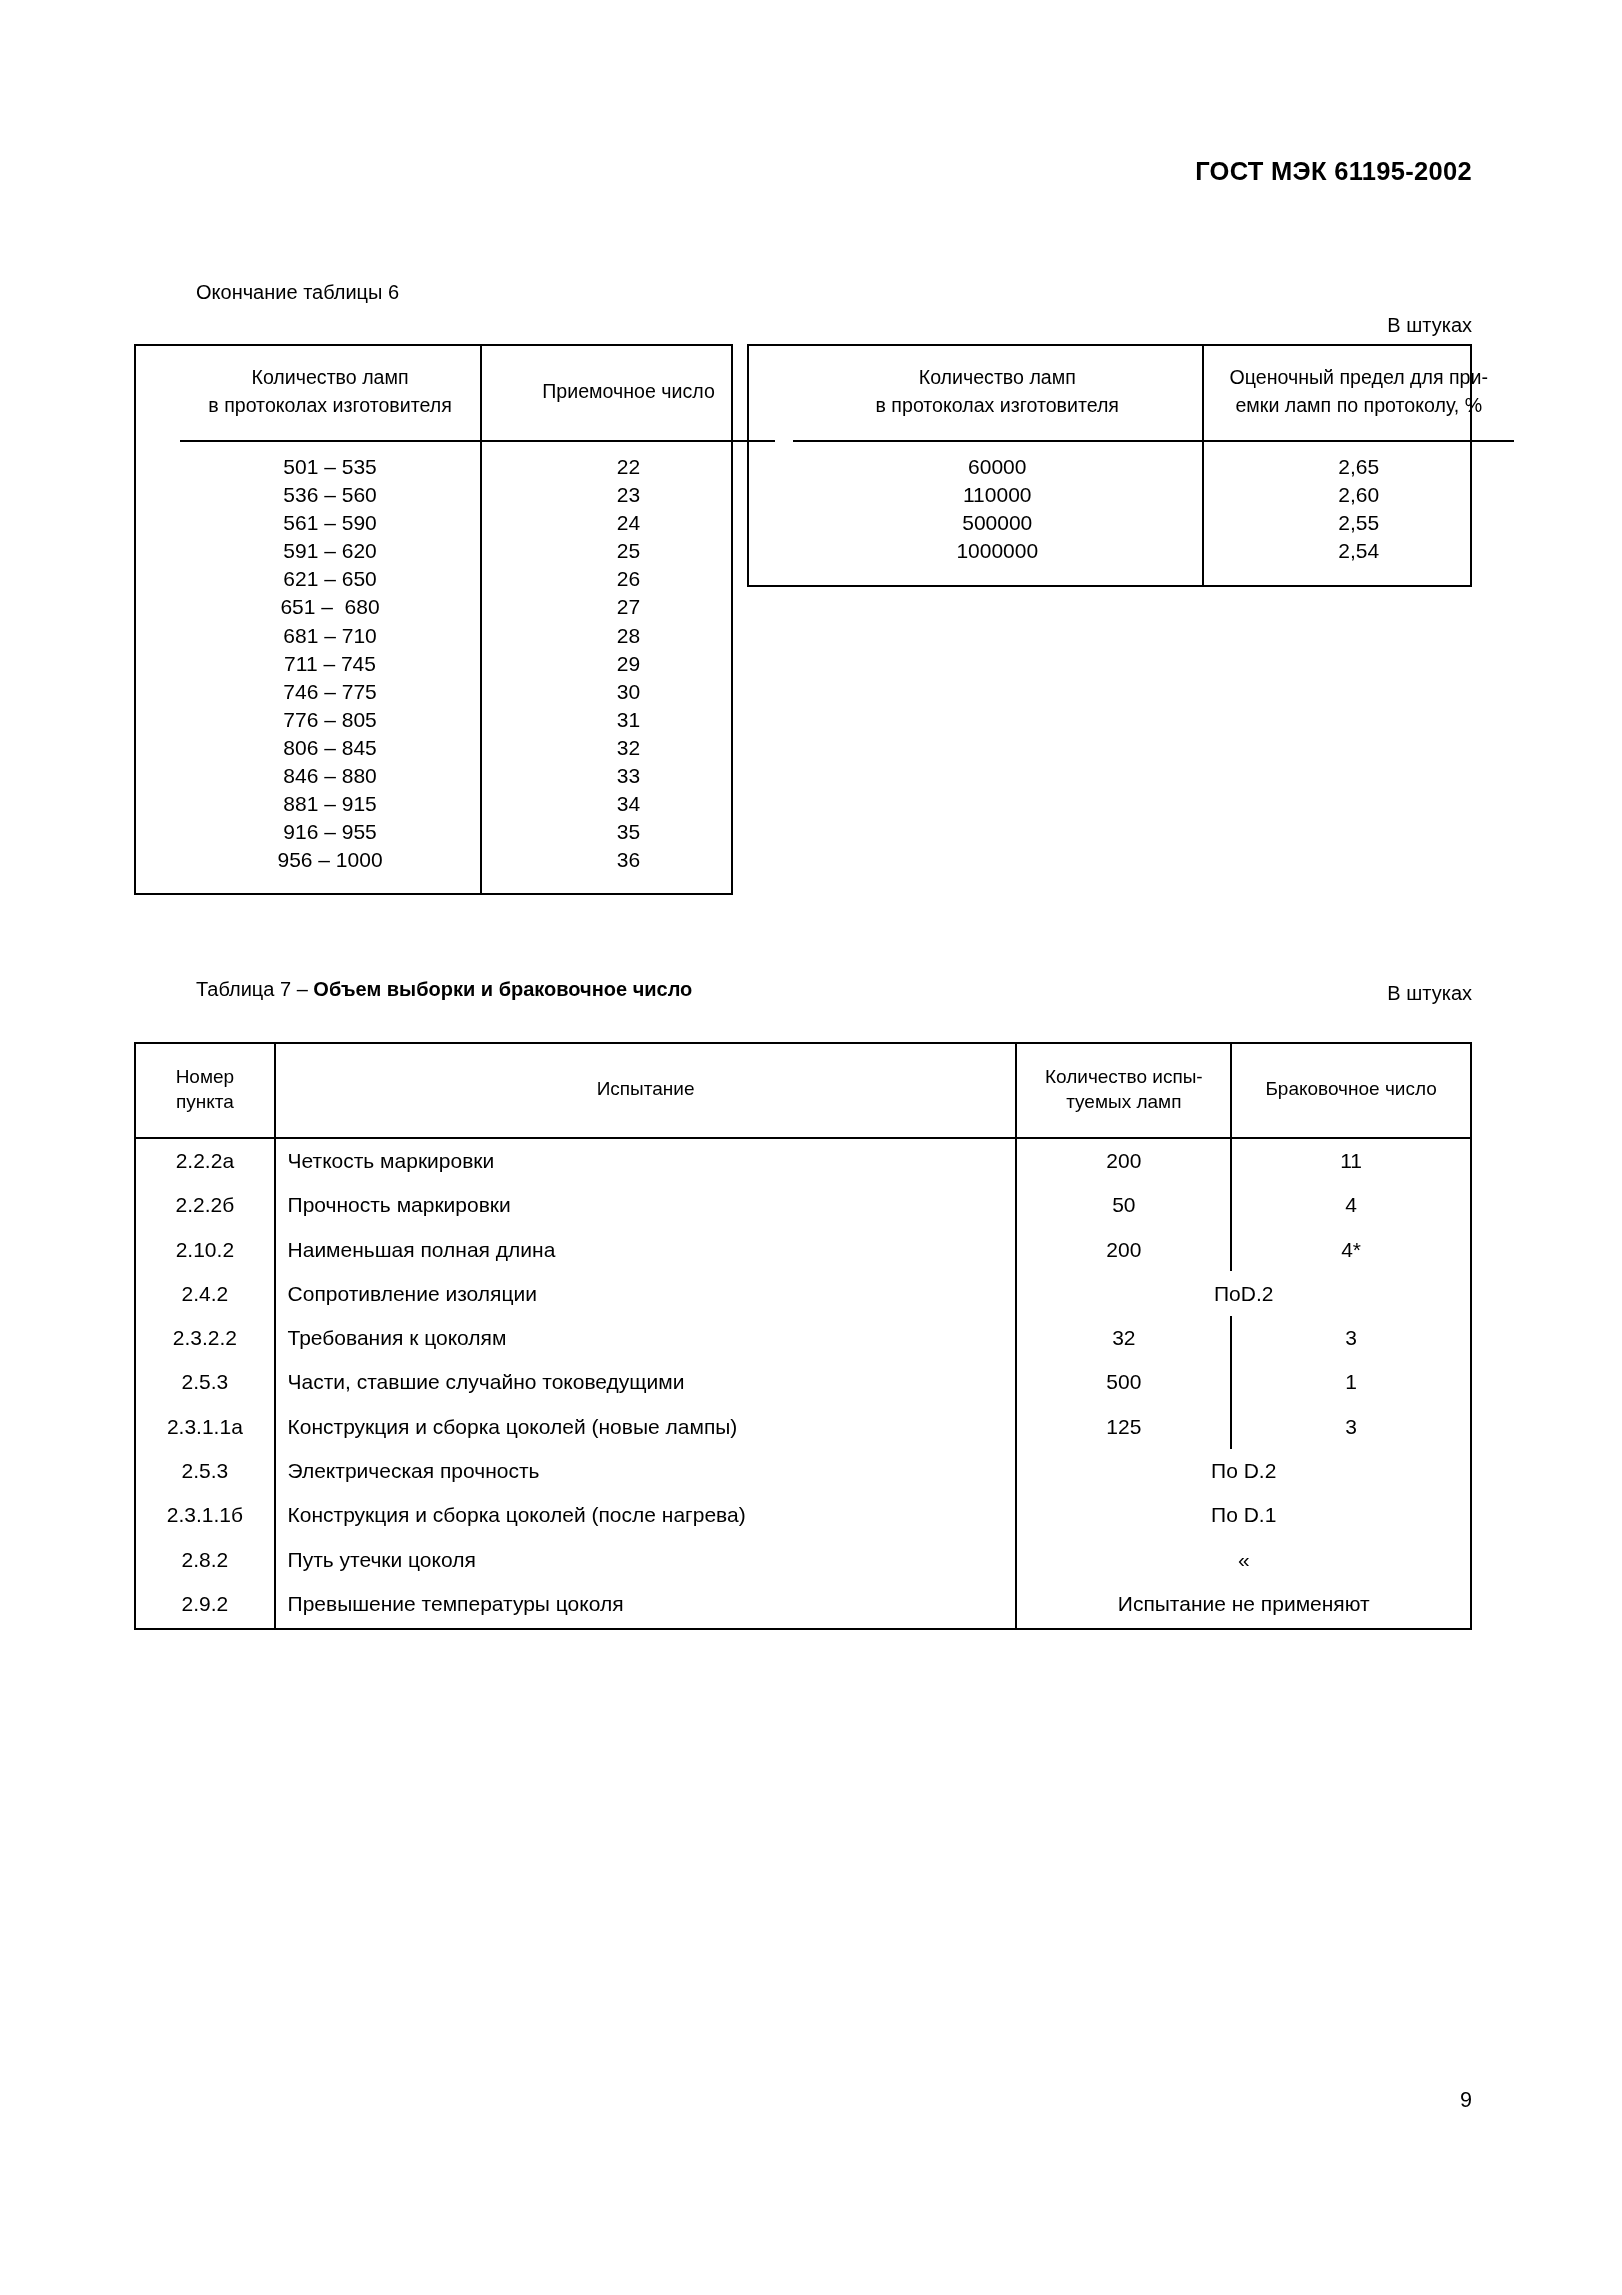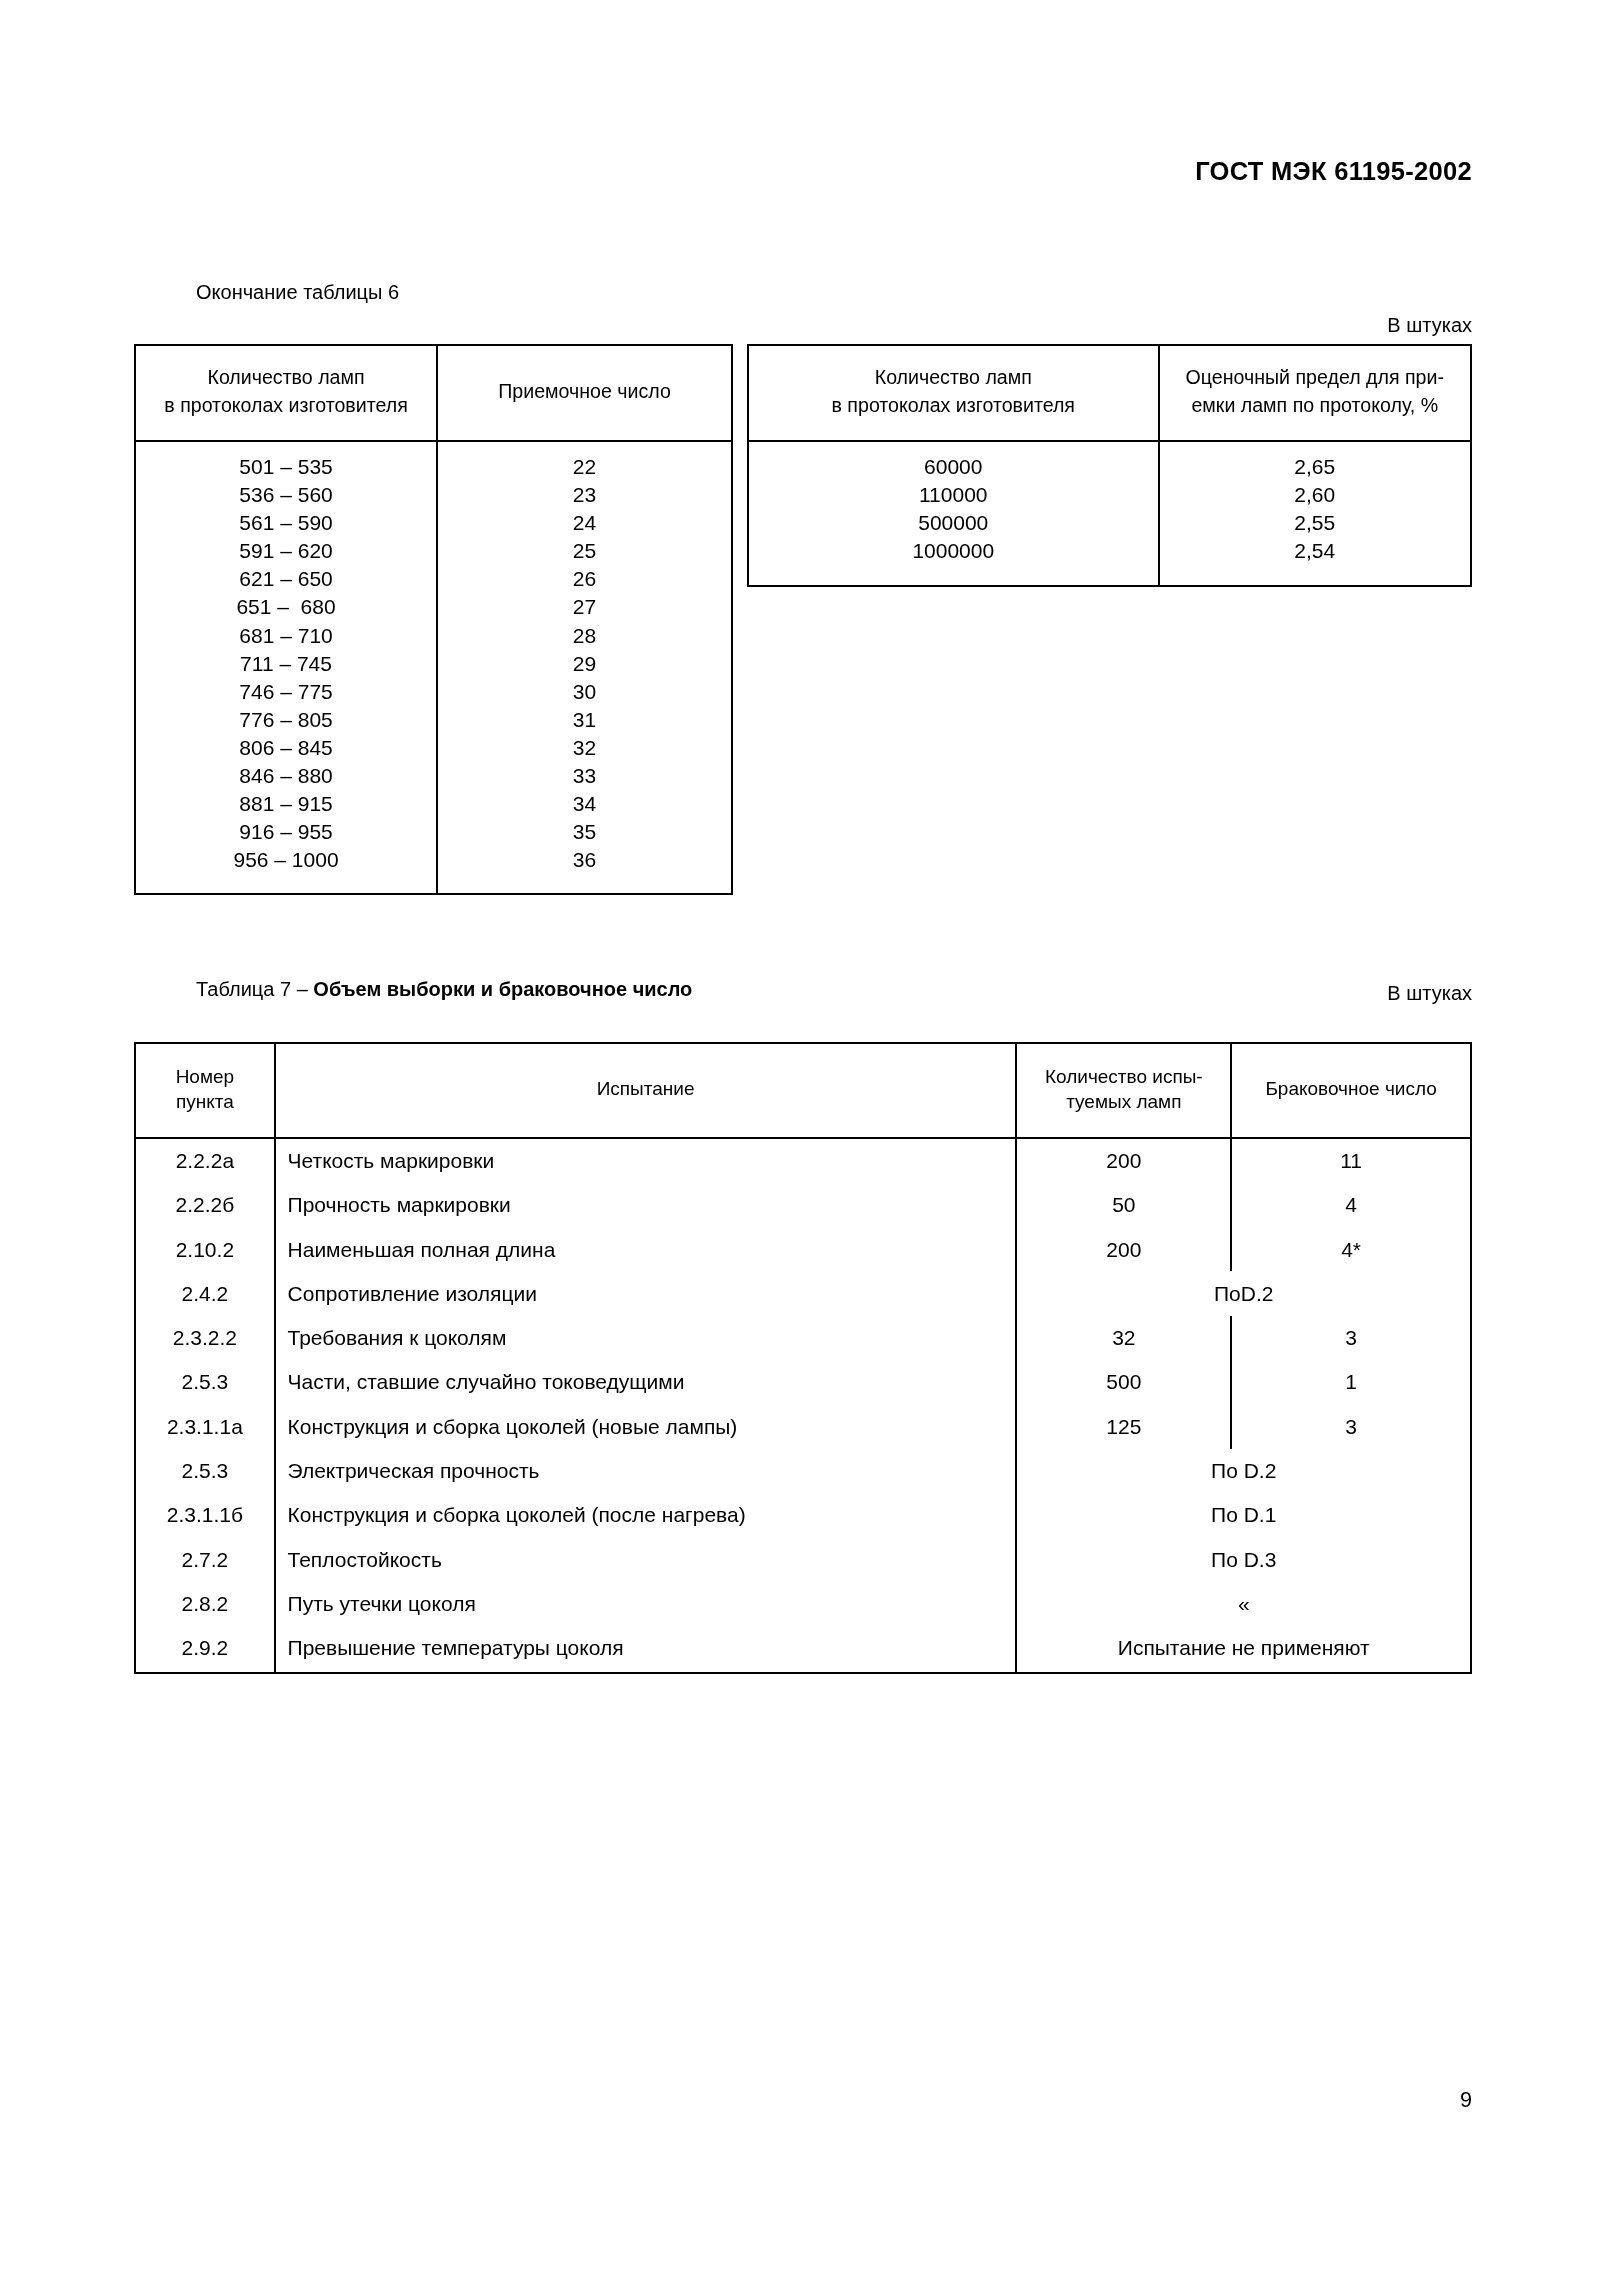--- a/index.html
+++ b/index.html
@@ -86,20 +86,21 @@
     top: 344px;
     left: 747px;
     width: 725px;
     border: 2.6px solid #000;
     box-sizing: border-box;
   }
   .t6-left table, .t6-right table {
     border-collapse: collapse;
     width: 100%;
     table-layout: fixed;
+    margin-left: 44px;
   }
   .t6-left th, .t6-right th {
     border-bottom: 2.6px solid #000;
     font-weight: normal;
     font-size: 19.6px;
     line-height: 1.42;
     padding: 18.3px 6.5px 19.6px;
     vertical-align: middle;
     text-align: center;
   }
@@ -365,25 +366,20 @@
           <td class="name v">Электрическая прочность</td>
           <td class="qty" colspan="2">По D.2</td>
         </tr>
 
         <tr>
           <td class="num v">2.3.1.1б</td>
           <td class="name v">Конструкция и сборка цоколей (после нагрева)</td>
           <td class="qty" colspan="2">По D.1</td>
         </tr>
 
-        <tr>
-          <td class="num v">2.7.2</td>
-          <td class="name v">Теплостойкость</td>
-          <td class="qty" colspan="2">По D.3</td>
-        </tr>
 
 
         <tr>
           <td class="num v">2.8.2</td>
           <td class="name v">Путь утечки цоколя</td>
           <td class="qty" colspan="2">«</td>
         </tr>
 
         <tr class="last-data">
           <td class="num v">2.9.2</td>

